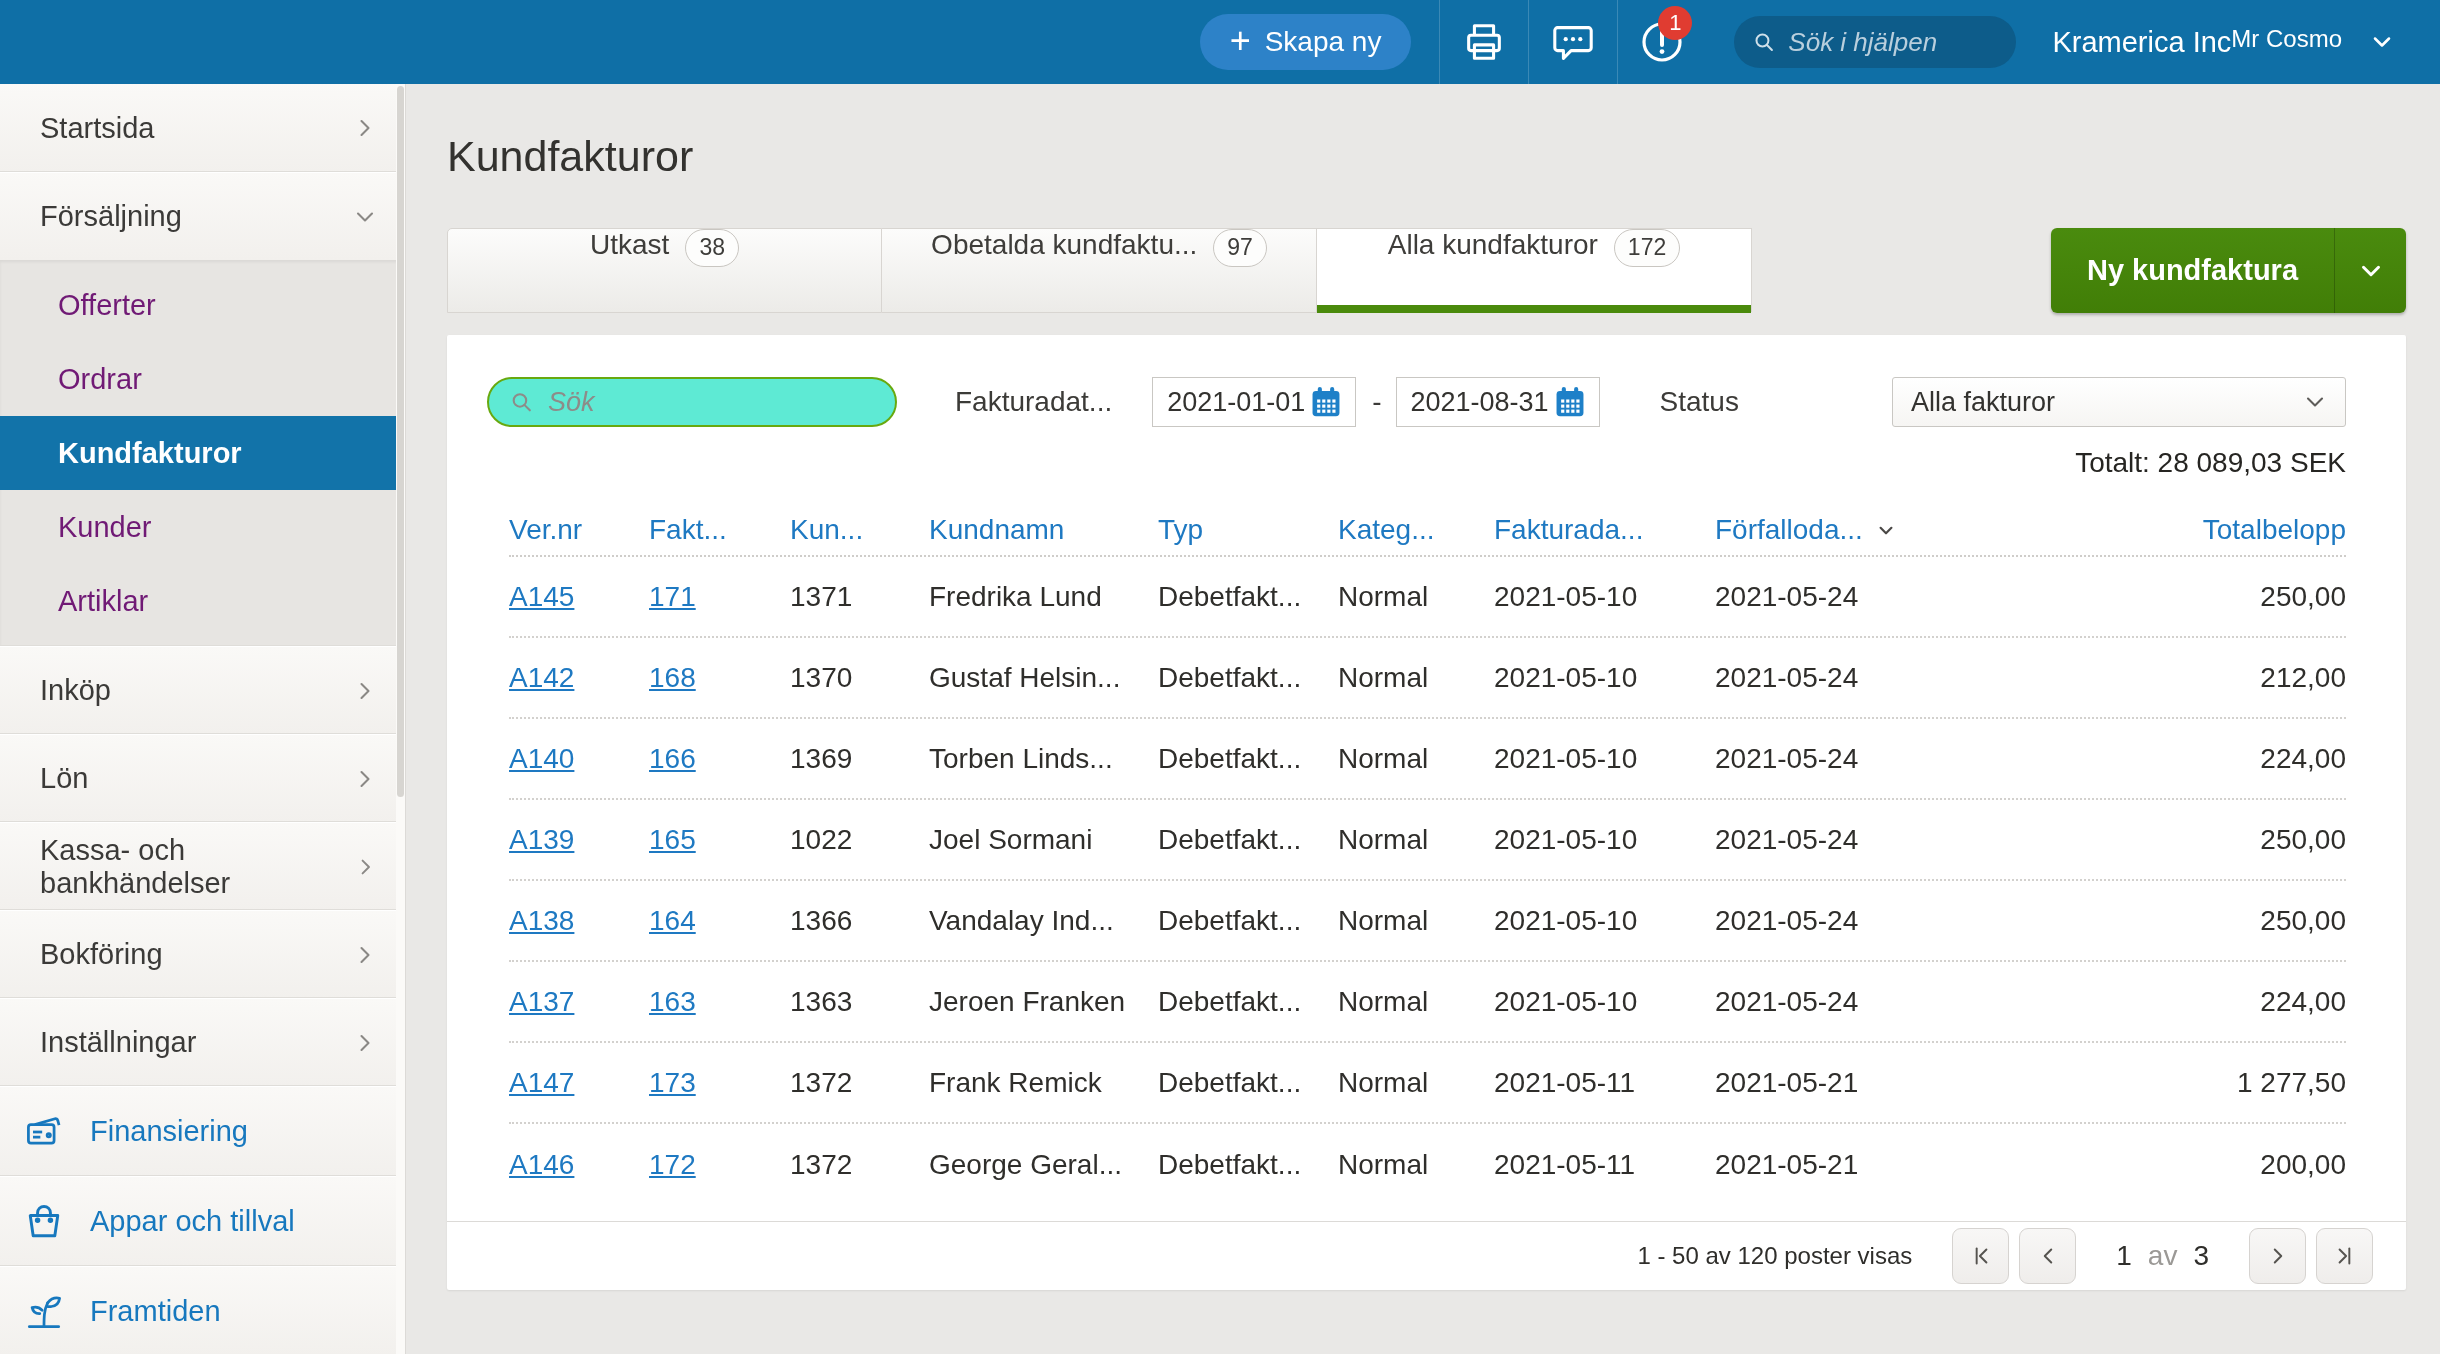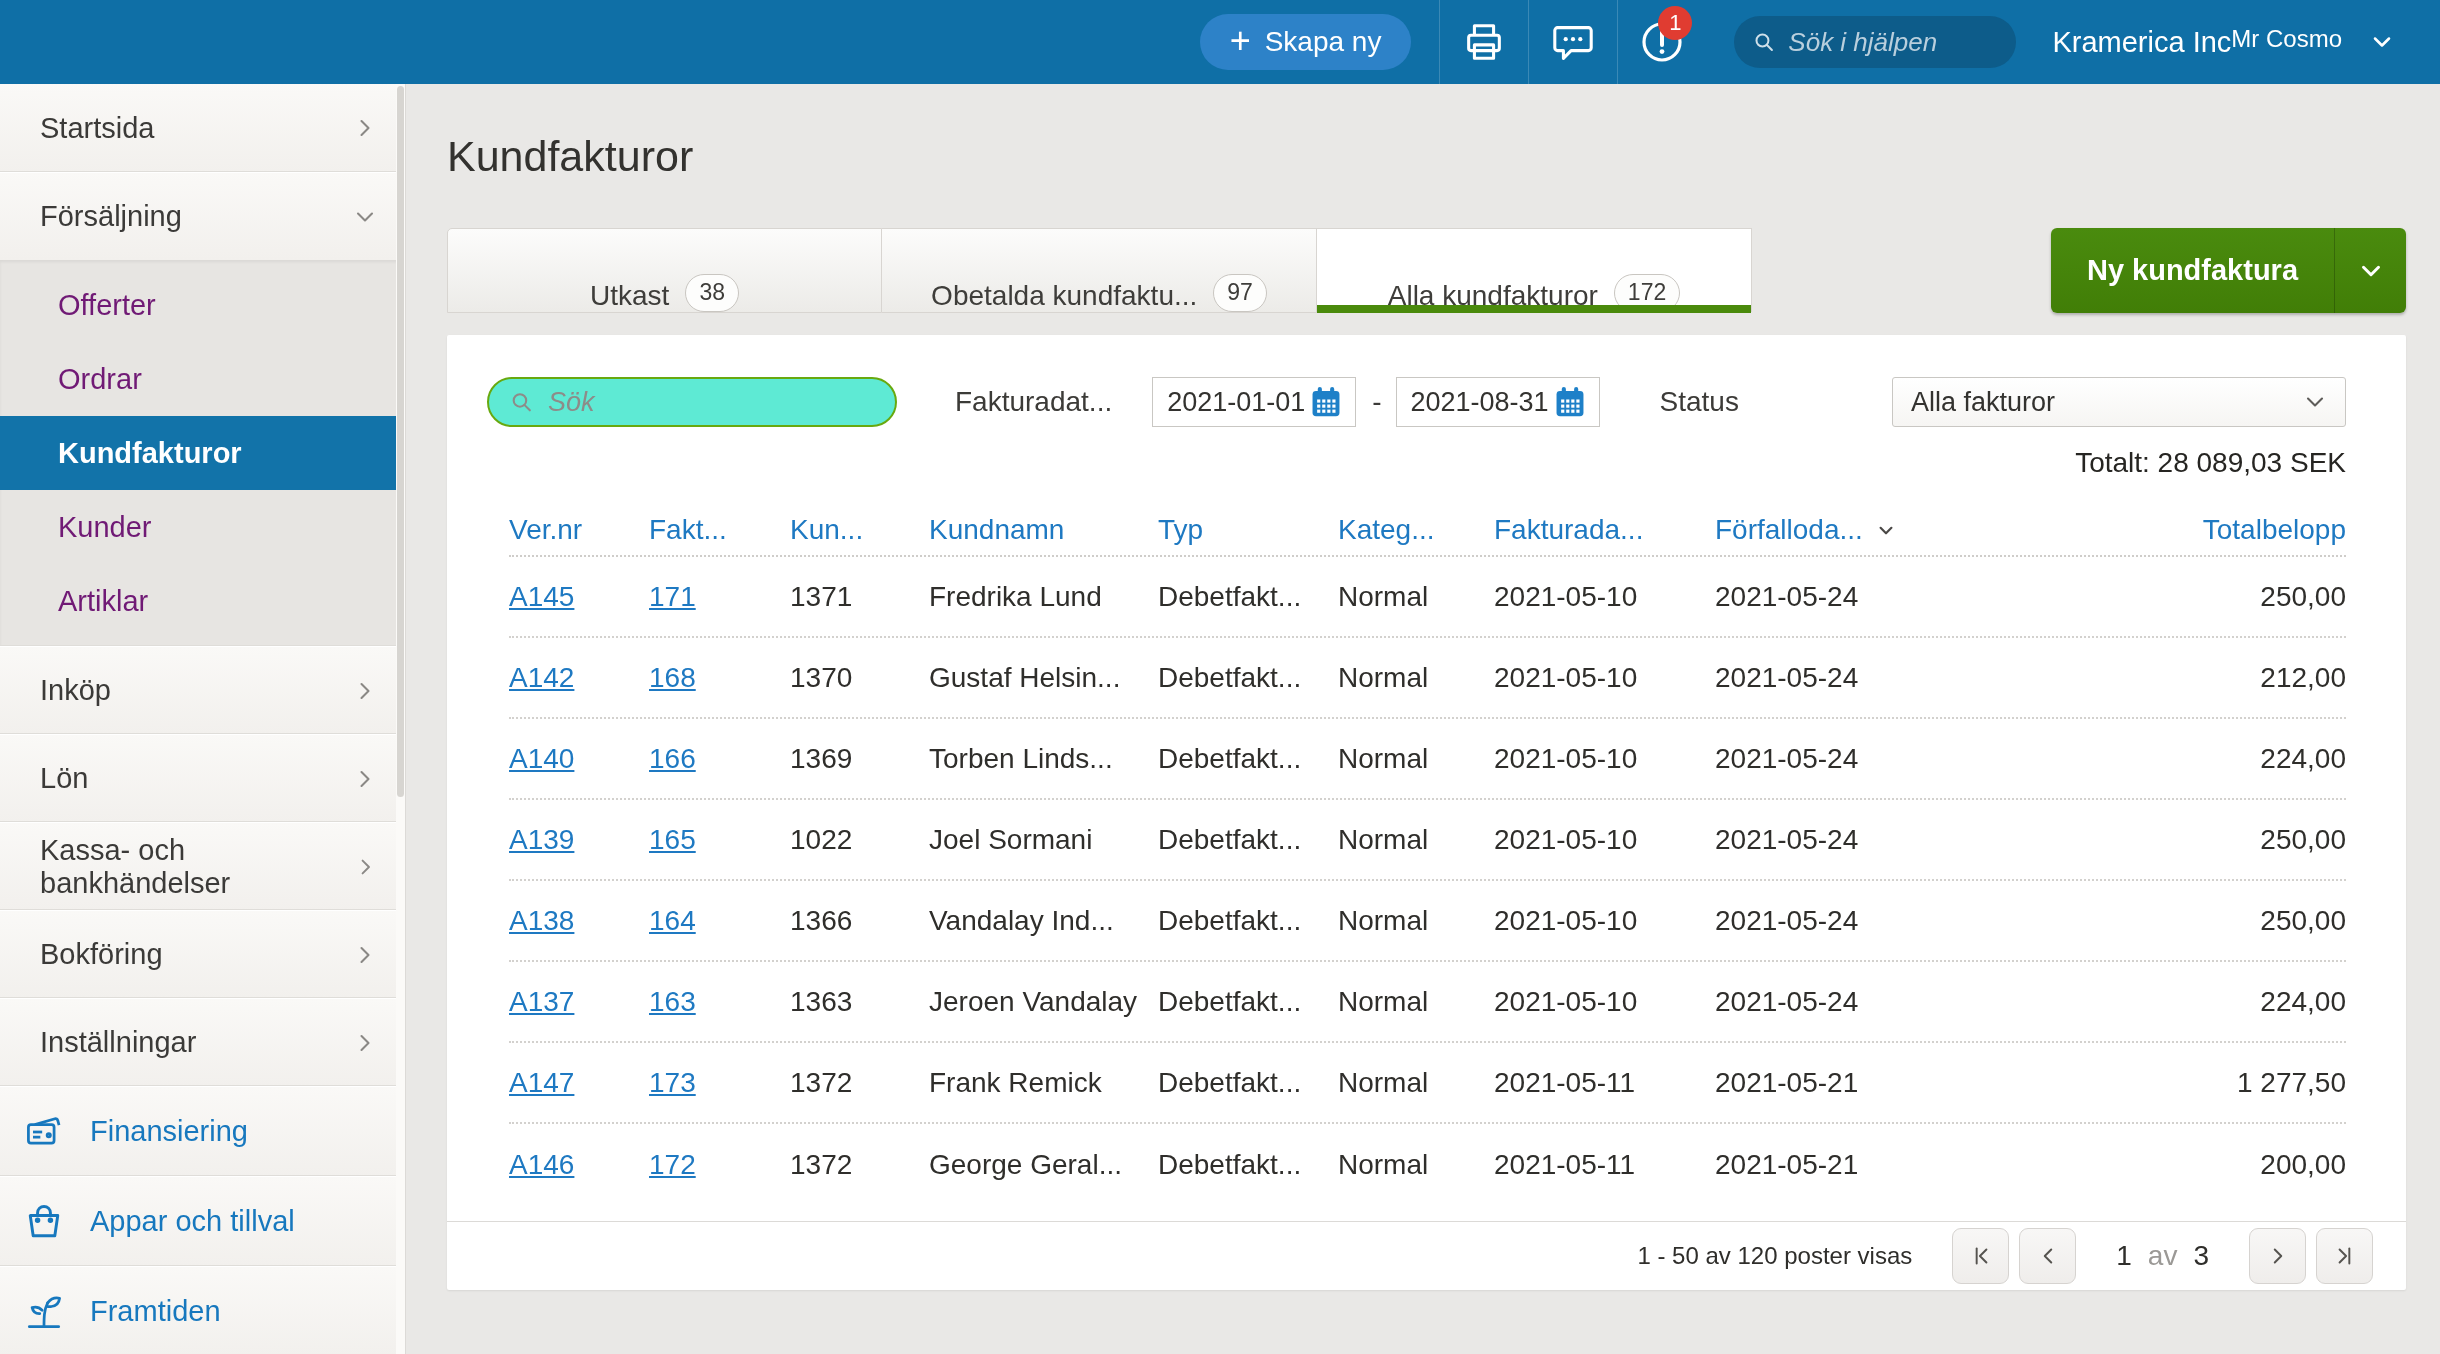--- a/index.html
+++ b/index.html
@@ -97,21 +97,21 @@
   .side-scroll .thumb {
     width:7px; margin:2px auto 0; height:56%; background:#d7d5d1; border-radius:4px;
   }
 
   
   .main { flex:1; padding:0 34px 0 41px; position:relative; }
   .page-title { font-size:43px; font-weight:400; color:#33322f; margin-top:48px; }
 
   .tabs-row { display:flex; margin-top:47px; position:relative; }
   .tab {
-    width:435px; height:85px; display:flex; align-items:flex-end; justify-content:center;
+    width:435px; height:85px; display:flex; align-items:flex-start; justify-content:center;
     gap:16px; font-size:28px; color:#3e3d3a; cursor:pointer;
     background:linear-gradient(#fcfcfb,#ecebe8);
     border:1px solid #d8d5d1; border-left-width:0; position:relative;
   }
   .tab:first-child { border-left-width:1px; border-top-left-radius:5px; }
   .tab.active {
     background:#fff; border-bottom-color:#fff;
   }
   .tab.active::after {
     content:""; position:absolute; left:0; right:0; bottom:-1px; height:8px;
@@ -571,21 +571,21 @@
           <span class="td">Debetfakt...</span>
           <span class="td">Normal</span>
           <span class="td">2021-05-10</span>
           <span class="td">2021-05-24</span>
           <span class="td amount">250,00</span>
         </div>
         <div class="trow">
           <span class="td link">A137</span>
           <span class="td link">163</span>
           <span class="td">1363</span>
-          <span class="td">Jeroen Vandalay</span>
+          <span class="td">Jeroen Franken</span>
           <span class="td">Debetfakt...</span>
           <span class="td">Normal</span>
           <span class="td">2021-05-10</span>
           <span class="td">2021-05-24</span>
           <span class="td amount">224,00</span>
         </div>
         <div class="trow">
           <span class="td link">A147</span>
           <span class="td link">173</span>
           <span class="td">1372</span>

